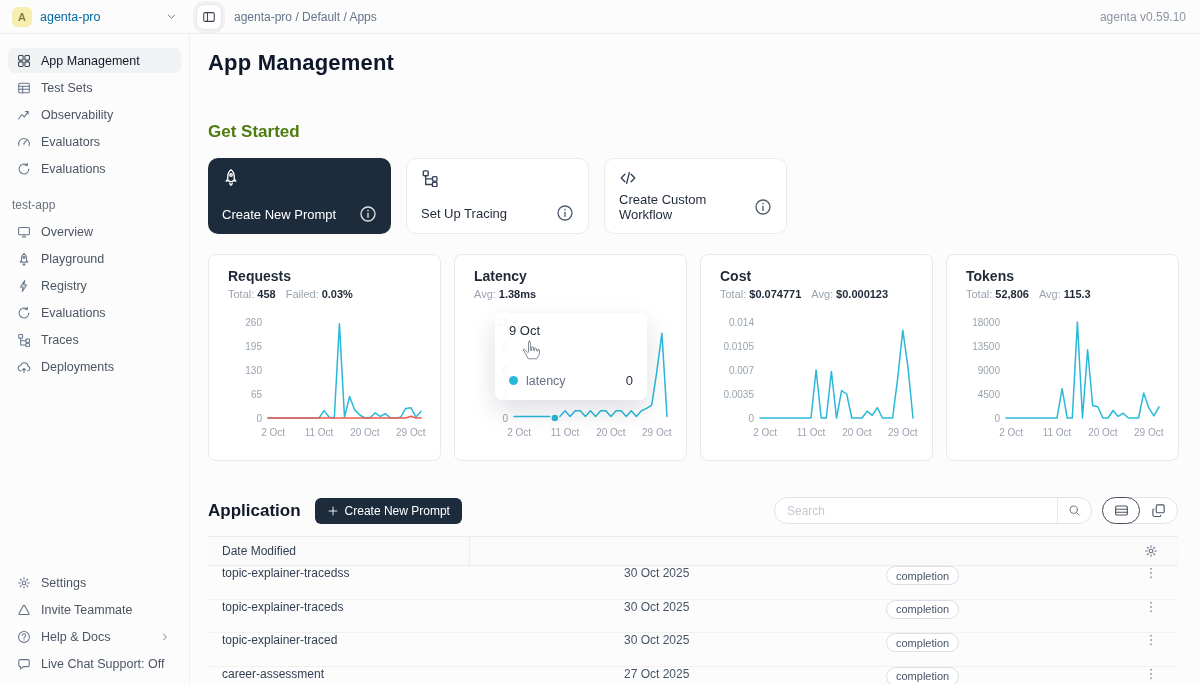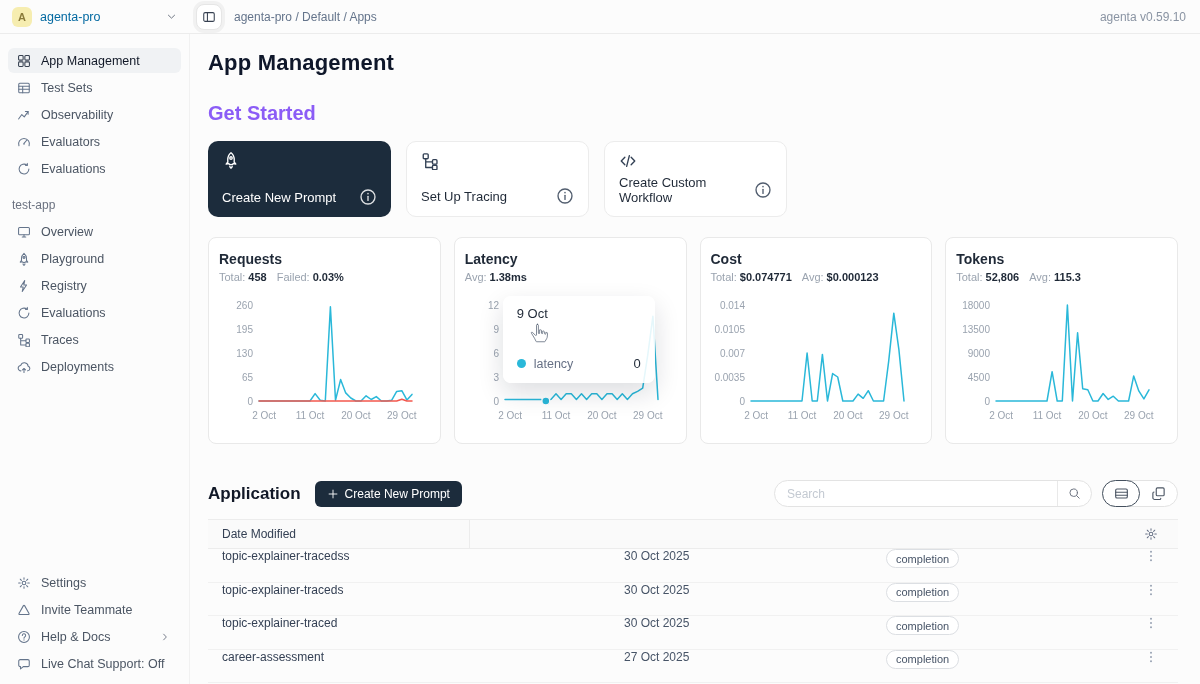--- a/index.html
+++ b/index.html
@@ -30,43 +30,43 @@
   .side-item .icon { color:#64748b; }
   .side-item.active { background:#f0f2f4; color:#111827; }
   .side-item.active .icon { color:#374151; }
   .side-section { margin:17px 12px 7px; font-size:12px; color:#6b7280; }
   .side-bottom { position:absolute; left:0; right:1px; bottom:6px;text-align:right; }
   .side-item .trailing { margin-left:auto; width:12px; height:12px; color:#6b7280; }
 
   
   .main { margin-left:190px; padding:16px 22px 0 18px; }
   .page-title { font-size:22px; font-weight:600; color:#0f172a; letter-spacing:0.2px; }
-  .section-title { font-size:20px; font-weight:600; color:#8b5cf6; margin-top:26px; }
+  .section-title { font-size:17px; font-weight:600; color:#4d7c0f; margin-top:46px; }
 
   .gs-row { display:flex; gap:15px; margin-top:16px; }
   .gs-card { width:183px; height:76px; border-radius:10px; padding:10px 14px 11px;
     display:flex; flex-direction:column; justify-content:space-between; cursor:pointer; }
   .gs-card.dark { background:#1c2c3c; color:#fff; }
   .gs-card.light { background:#ffffff; border:1px solid #ececec; color:#1f2937; }
   .gs-card .icon { width:18px; height:18px; }
   .gs-card.light .icon { color:#334155; }
   .gs-bottom { display:flex; align-items:center; justify-content:space-between; }
   .gs-label { font-size:13px; font-weight:500; }
   .gs-info { width:14px; height:14px; color:inherit; opacity:0.85; }
 
   .stats-row { display:flex; gap:13px; margin-top:20px; }
   .stat-card { width:233px; height:207px; background:#fff; border:1px solid #e9e9e9; border-radius:8px;
-    padding:13px 10px; position:relative; }
+    padding:13px 19px; position:relative; }
   .stat-title { font-size:14px; font-weight:600; color:#1f2937; }
   .stat-line { margin-top:4px; font-size:11px; color:#9aa3af; }
   .stat-line b { color:#1f2937; font-weight:600; margin:0 10px 0 3px; }
   .chart-svg { margin-top:12px; display:block; }
   .chart-svg .tick { font-size:10px; fill:#9aa3af; font-family:"Liberation Sans", sans-serif; }
 
-  .chart-tooltip { position:absolute; left:48px; top:58px; width:152px;
+  .chart-tooltip { position:absolute; left:40px; top:58px; width:152px;
     background:rgba(255,255,255,0.88); border-radius:8px; box-shadow:0 10px 26px rgba(15,23,42,0.14);
     padding:10px 14px 12px; z-index:2; }
   .tt-date { font-size:13px; color:#1f2937; }
   .tt-hand { width:20px; height:20px; margin:2px 0 13px 12px; }
   .tt-row { display:flex; align-items:center; gap:8px; }
   .tt-dot { width:9px; height:9px; border-radius:50%; background:#2ab8d9; }
   .tt-series { font-size:12.5px; color:#667085; }
   .tt-value { margin-left:auto; font-size:13px; color:#1f2937; }
 
   

